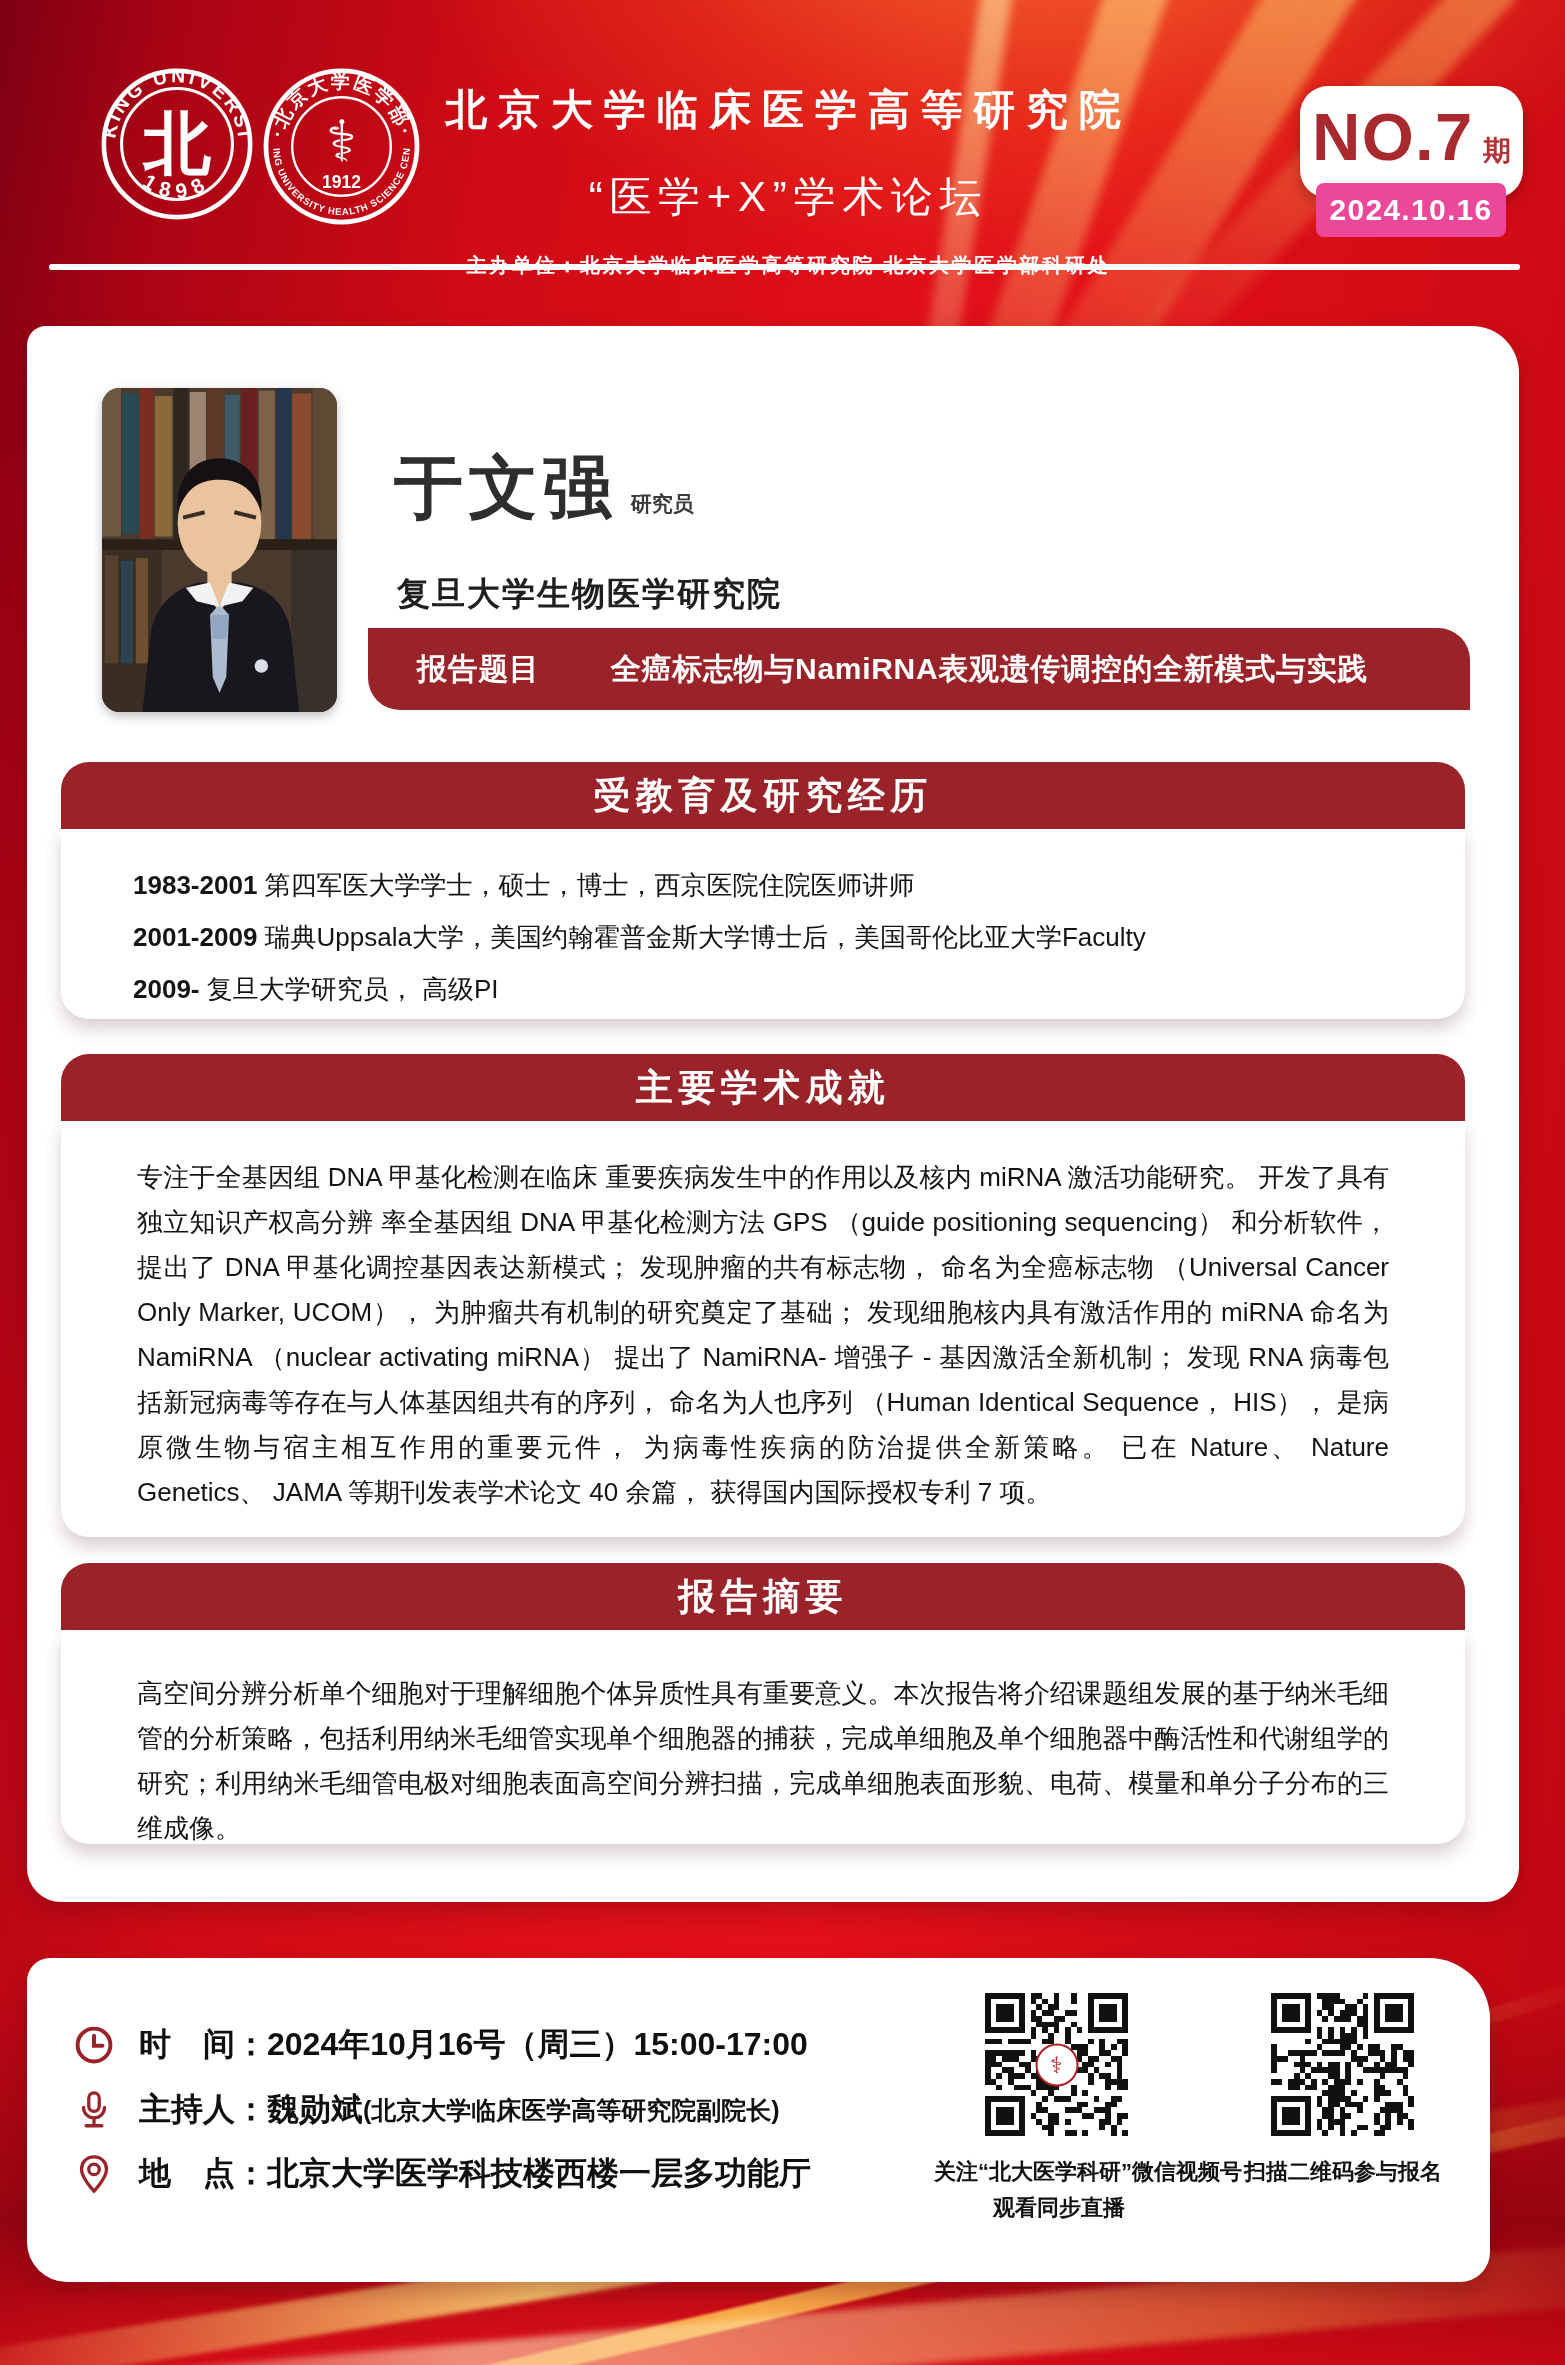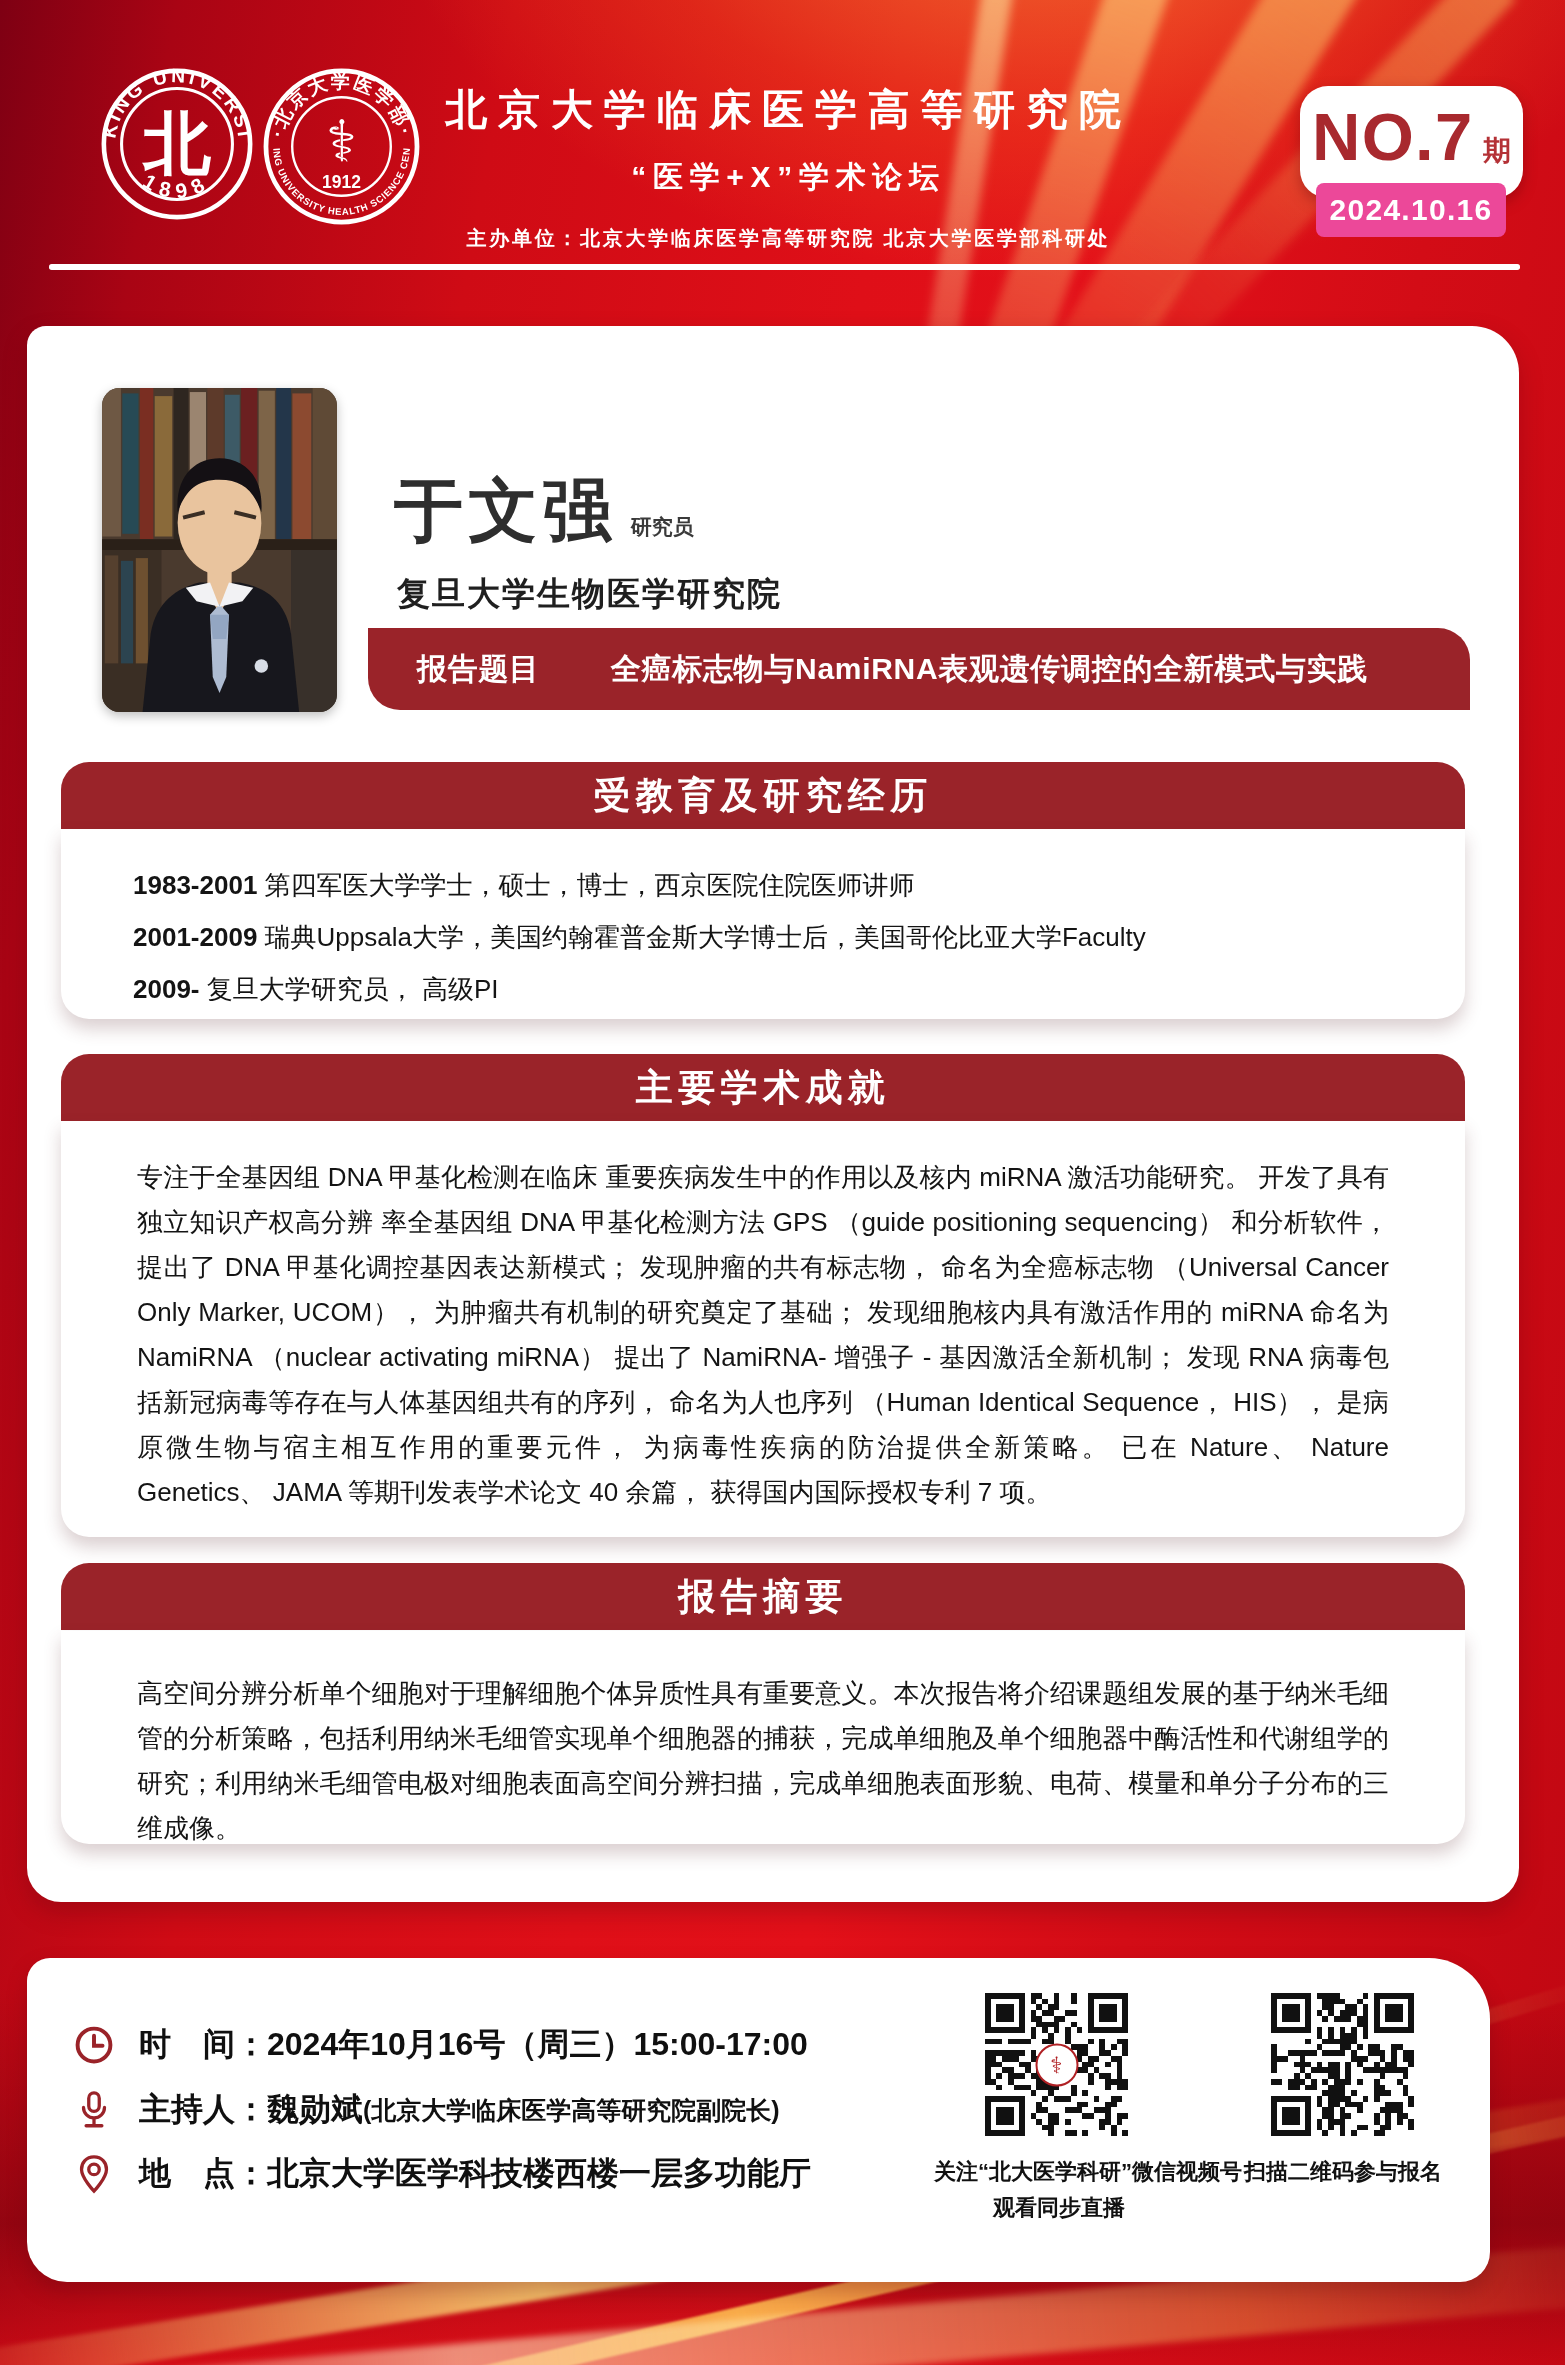--- a/index.html
+++ b/index.html
@@ -12,36 +12,36 @@
       linear-gradient(100deg, #7e0013 0%, #a90414 9%, #cf0b15 26%, #df0f18 46%, #e31019 58%, #d30c16 74%, #c00712 100%);
   }
   .ray{position:absolute;pointer-events:none;filter:blur(4.7px);}
   .streak{position:absolute;pointer-events:none;}
   
   .seal{position:absolute;top:67px;}
   #seal-pku{left:100px;}
   #seal-hsc{left:262px;}
   .hdr-text{position:absolute;left:229px;top:82px;width:1119px;text-align:center;color:#fff;}
   .hdr-title1{font-size:42px;font-weight:bold;letter-spacing:10.8px;white-space:nowrap;}
-  .hdr-title2{font-size:30px;font-weight:bold;letter-spacing:6.7px;margin-top:19px;white-space:nowrap;}
+  .hdr-title2{font-size:42px;font-weight:normal;letter-spacing:6.7px;margin-top:31px;white-space:nowrap;}
   .hdr-org{font-size:20px;font-weight:bold;letter-spacing:2.7px;margin-top:27px;white-space:nowrap;}
   .badge{position:absolute;left:1300px;top:86px;width:223px;height:112px;background:#fff;border-radius:28px;
          box-shadow:0 5.4px 13.5px rgba(90,0,10,.35);}
   .badge-no-row{position:absolute;left:0;top:12px;width:100%;display:flex;align-items:baseline;justify-content:center;}
   .badge-no{font-size:67px;font-weight:800;color:#a8292e;letter-spacing:1.3px;}
   .badge-qi{font-size:28px;font-weight:bold;color:#b43136;margin-left:9.4px;}
   .badge-date{position:absolute;left:16px;top:97px;width:190px;height:54px;background:#ec4899;border-radius:8px;
               display:flex;align-items:center;justify-content:center;color:#fff;font-size:30px;font-weight:bold;letter-spacing:1.3px;}
   .sep-line{position:absolute;left:49px;top:264px;width:1471px;height:6px;background:#fff;border-radius:2.7px;}
   
   .panel-main{position:absolute;left:27px;top:326px;width:1492px;height:1576px;background:#fff;
               border-radius:19px 47px 34px 34px;box-shadow:0 10.8px 23px rgba(95,5,15,.3);}
   .photo{position:absolute;left:102px;top:388px;width:235px;height:324px;border-radius:17.5px;overflow:hidden;
          box-shadow:0 4px 10.8px rgba(0,0,0,.25);}
-  .spk-name-row{position:absolute;left:394px;top:465px;display:flex;align-items:baseline;}
+  .spk-name-row{position:absolute;left:394px;top:442px;display:flex;align-items:baseline;}
   .spk-name{font-size:69px;font-weight:800;color:#2e2e2e;letter-spacing:5.4px;}
   .spk-title{font-size:21px;font-weight:bold;color:#3a3a3a;margin-left:13.5px;}
   .spk-affil{position:absolute;left:397px;top:572px;font-size:33px;font-weight:bold;color:#1f1f1f;letter-spacing:2px;}
   .talk-banner{position:absolute;left:368px;top:628px;width:1102px;height:82px;background:#9a2329;
                border-radius:0 32px 0 32px;display:flex;align-items:center;padding-left:49px;box-sizing:border-box;
                color:#fff;font-size:30px;font-weight:bold;letter-spacing:0.7px;white-space:nowrap;gap:48px;}
   .talk-prefix{margin-right:23px;}
   
   .sec-head{position:absolute;left:61px;width:1404px;height:67px;background:#9a2329;border-radius:28px 28px 0 0;
             display:flex;align-items:center;justify-content:center;color:#fff;font-size:37px;font-weight:bold;letter-spacing:5.4px;}

